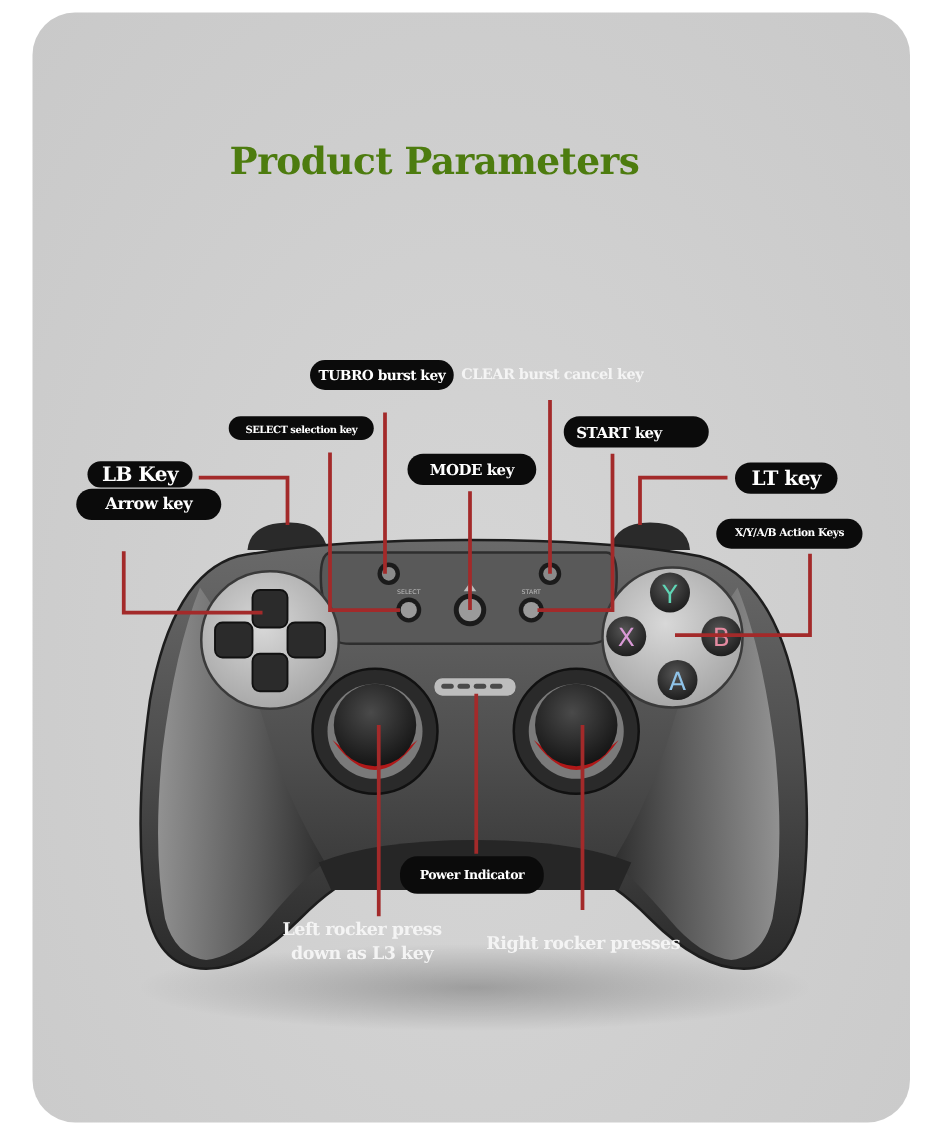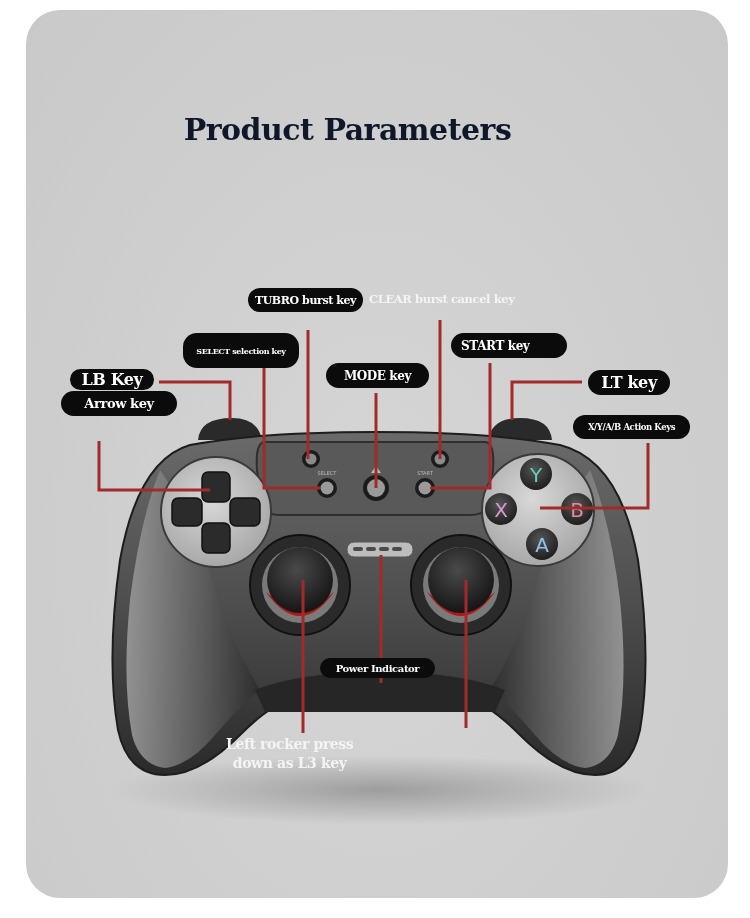--- a/index.html
+++ b/index.html
@@ -1,20 +1,20 @@
 <!DOCTYPE html>
 <html><head>
   <meta charset="utf-8">
   <style>
     html, body { margin:0; padding:0; }
     body { width:750px; height:918px; background:#ffffff; position:relative; overflow:hidden; font-family:"DejaVu Serif", serif; }
     .card { position:absolute; left:26px; top:10px; width:702px; height:888px; border-radius:34px;
       background:radial-gradient(ellipse at 50% 60%, #d6d6d6 0%, #cecece 60%, #c9c9c9 100%); }
     .title { position:absolute; left:0; width:695px; top:112px; text-align:center; font-family:"DejaVu Serif", serif;
-      font-weight:bold; font-size:30px; color:#0f172a; letter-spacing:-0.5px; }
+      font-weight:bold; font-size:30px; color:#4d7c0f; letter-spacing:-0.5px; }
     .pill { position:absolute; background:#0b0b0b; color:#fff; border-radius:14px; font-family:"DejaVu Serif", serif; font-weight:bold;
       display:flex; align-items:center; justify-content:center; white-space:nowrap; letter-spacing:-0.4px; }
     .plain { position:absolute; color:#f4f4f4; font-family:"DejaVu Serif", serif; font-weight:bold; white-space:nowrap; letter-spacing:-0.4px;text-align:center; }
     svg.ctrl { position:absolute; left:0; top:0; }
     .ln { stroke:#a32a2a; stroke-width:3; fill:none; }
   </style>
 </head>
 <body>
 
 <div class="card"></div>
@@ -132,26 +132,27 @@
   <polyline class="ln" points="490,363 490,488 430,488"></polyline>
   <polyline class="ln" points="582,382 512,382 512,420"></polyline>
   <polyline class="ln" points="648,443 648,508 540,508"></polyline>
   <polyline class="ln" points="381,555 381,683"></polyline>
   <polyline class="ln" points="303,580 303,733"></polyline>
   <polyline class="ln" points="466,580 466,728"></polyline>
 </svg>
 
 <div class="pill" style="left:248px;top:288px;width:115px;height:24px;font-size:11px;">TUBRO burst key</div>
 <div class="plain" style="left:369px;top:292px;font-size:11.5px;">CLEAR burst cancel key</div>
-<div class="pill" style="left:183px;top:333px;width:116px;height:35px;font-size:8px;">SELECT selection key</div>
+<div class="pill" style="left:183px;top:333px;width:116px;height:19px;font-size:8px;">SELECT selection key</div>
 <div class="pill" style="left:451px;top:333px;width:116px;height:25px;font-size:12px;justify-content:flex-start;padding-left:10px;box-sizing:border-box;text-align:center;">START key</div>
 <div class="pill" style="left:326px;top:363px;width:103px;height:25px;font-size:12px;">MODE key</div>
 <div class="pill" style="left:70px;top:369px;width:84px;height:21px;font-size:16px;">LB Key</div>
 <div class="pill" style="left:588px;top:370px;width:82px;height:25px;font-size:16px;">LT key</div>
 <div class="pill" style="left:61px;top:391px;width:116px;height:25px;font-size:13px;">Arrow key</div>
 <div class="pill" style="left:573px;top:415px;width:117px;height:24px;font-size:8.5px;text-align:right;">X/Y/A/B Action Keys</div>
-<div class="pill" style="left:320px;top:658px;width:115px;height:20px;font-size:10px;">Power Indicator</div>
+<div class="pill" style="left:320px;top:685px;width:115px;height:30px;font-size:10px;">Power Indicator</div>
 <div class="plain" style="left:226px;top:735px;font-size:14px;line-height:19px;">
   <div>Left rocker press</div>
   <div>down as L3 key</div>
 </div>
 <div class="plain" style="left:389px;top:746px;font-size:14px;line-height:19px;">
+  <div>Right rocker presses</div>
 </div>
 
 </body></html>

